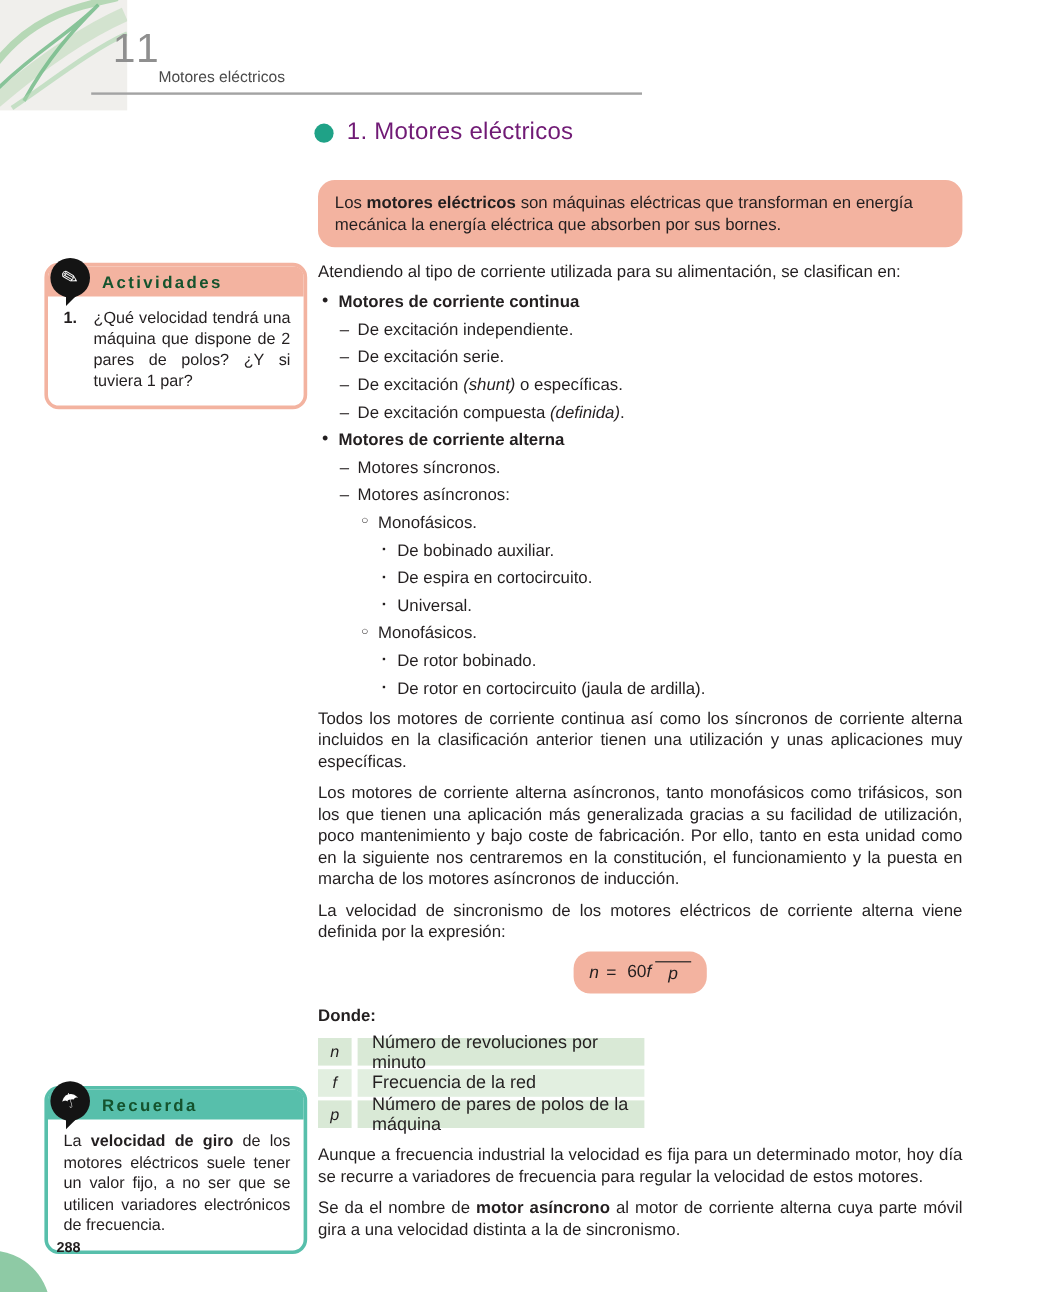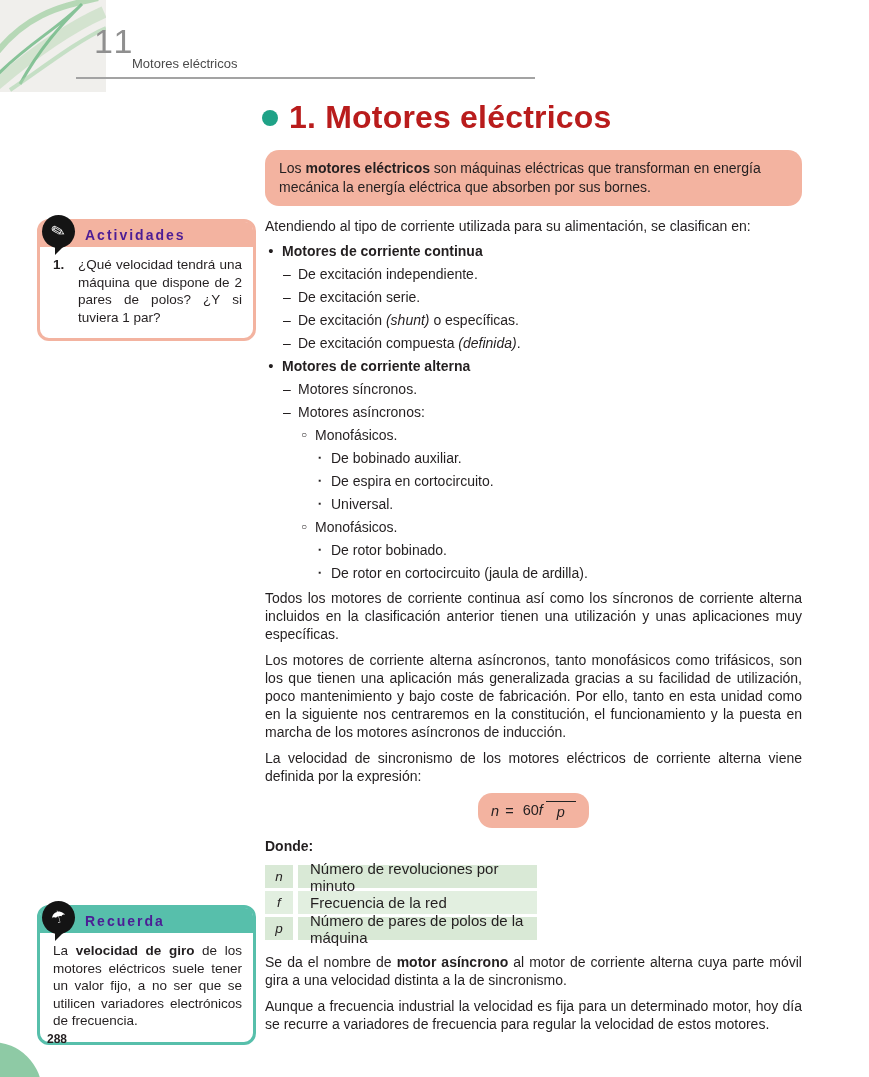--- a/index.html
+++ b/index.html
@@ -10,21 +10,21 @@
   
   .corner-art { position:absolute; left:0; top:0; width:106px; height:92px; background:#f0efec; }
   .chapter-num { position:absolute; left:77px; top:22px; font-size:34px; font-weight:400;
                  color:var(--chapter-gray,#8f8f8f); letter-spacing:3px;margin-left:17px; }
   .chapter-title { position:absolute; left:132px; top:56px; font-size:13px; color:#4a4a4a; }
   .header-rule { position:absolute; left:76px; top:77px; width:459px; height:2px; background:#a3a3a3; }
 
   
   .section-head { position:absolute; left:262px; top:99px; display:flex; align-items:center; gap:11px; }
   .section-bullet { width:16px; height:16px; border-radius:50%; background:var(--accent-teal,#1fa287); }
-  .section-head h1 { font-size:32px; font-weight:bold; color:#b91c1c; letter-spacing:0.2px; }
+  .section-head h1 { font-size:20px; font-weight:normal; color:#701a75; letter-spacing:0.2px; }
 
   
   .main-col { position:absolute; left:265px; top:150px; width:537px; }
   .def-box { background:var(--accent-pink,#f3b3a0); border-radius:14px; padding:9px 14px;
              font-size:14px; line-height:19px; margin-bottom:11px; }
   .para { font-size:14px; line-height:18px; text-align:justify; margin-bottom:8px; }
   .intro { margin-bottom:7px; }
   b, .b { font-weight:bold; }
   .i { font-style:italic; }
 
@@ -61,21 +61,21 @@
   .trow.alt .tsym, .trow.alt .tdesc { background:var(--table-green-alt,#e2efe0); }
 
   
   .side-box { position:absolute; left:37px; width:219px; background:#fff; border-radius:12px; }
   .side-box.act { top:219px; border:3px solid var(--accent-pink,#f3b3a0); }
   .side-box.rec { top:905px; border:3px solid var(--recuerda-teal,#57bfab); }
   .side-head { position:relative; height:25px; display:flex; align-items:center;
                border-radius:8px 8px 0 0; }
   .act .side-head { background:var(--accent-pink,#f3b3a0); }
   .rec .side-head { background:var(--recuerda-teal,#57bfab); }
-  .side-title { color:#4c1d95; font-weight:bold; font-size:14px; letter-spacing:2px; padding-left:45px; }
+  .side-title { color:#14532d; font-weight:bold; font-size:14px; letter-spacing:2px; padding-left:45px; }
   .bubble { position:absolute; left:2px; top:-7px; width:33px; height:33px; border-radius:50%;
             background:#141414; color:#fff; display:flex; align-items:center; justify-content:center;
             font-size:17px; z-index:2; }
   .bubble .glyph { transform:rotate(-15deg); }
   .bubble::after { content:''; position:absolute; left:13px; bottom:-7px; width:0; height:0;
                    border-left:9px solid #141414; border-bottom:9px solid transparent; }
   .side-body { padding:9px 11px 12px 13px; font-size:13.5px; line-height:17.5px; text-align:justify; }
   .act-item { display:flex; gap:8px; }
   .act-num { font-weight:bold; flex:0 0 17px; }
 
@@ -226,21 +226,21 @@
           <span class="tsym">f</span>
           <span class="tdesc">Frecuencia de la red</span>
         </div>
         <div class="trow">
           <span class="tsym">p</span>
           <span class="tdesc">Número de pares de polos de la máquina</span>
         </div>
       </div>
 
     <div>
+        <p class="para"><span>Aunque a frecuencia industrial la velocidad es fija para un determinado motor, hoy día se recurre a variadores de frecuencia para regular la velocidad de estos motores.</span></p>
         <p class="para"><span>Se da el nombre de </span><span class="b">motor asíncrono</span><span> al motor de corriente alterna cuya parte móvil gira a una velocidad distinta a la de sincronismo.</span></p>
-        <p class="para"><span>Aunque a frecuencia industrial la velocidad es fija para un determinado motor, hoy día se recurre a variadores de frecuencia para regular la velocidad de estos motores.</span></p>
       </div>
   </div>
 
   <div class="corner-circle"></div>
   <div class="page-num">288</div>
 
 </div>
 
 </body></html>

